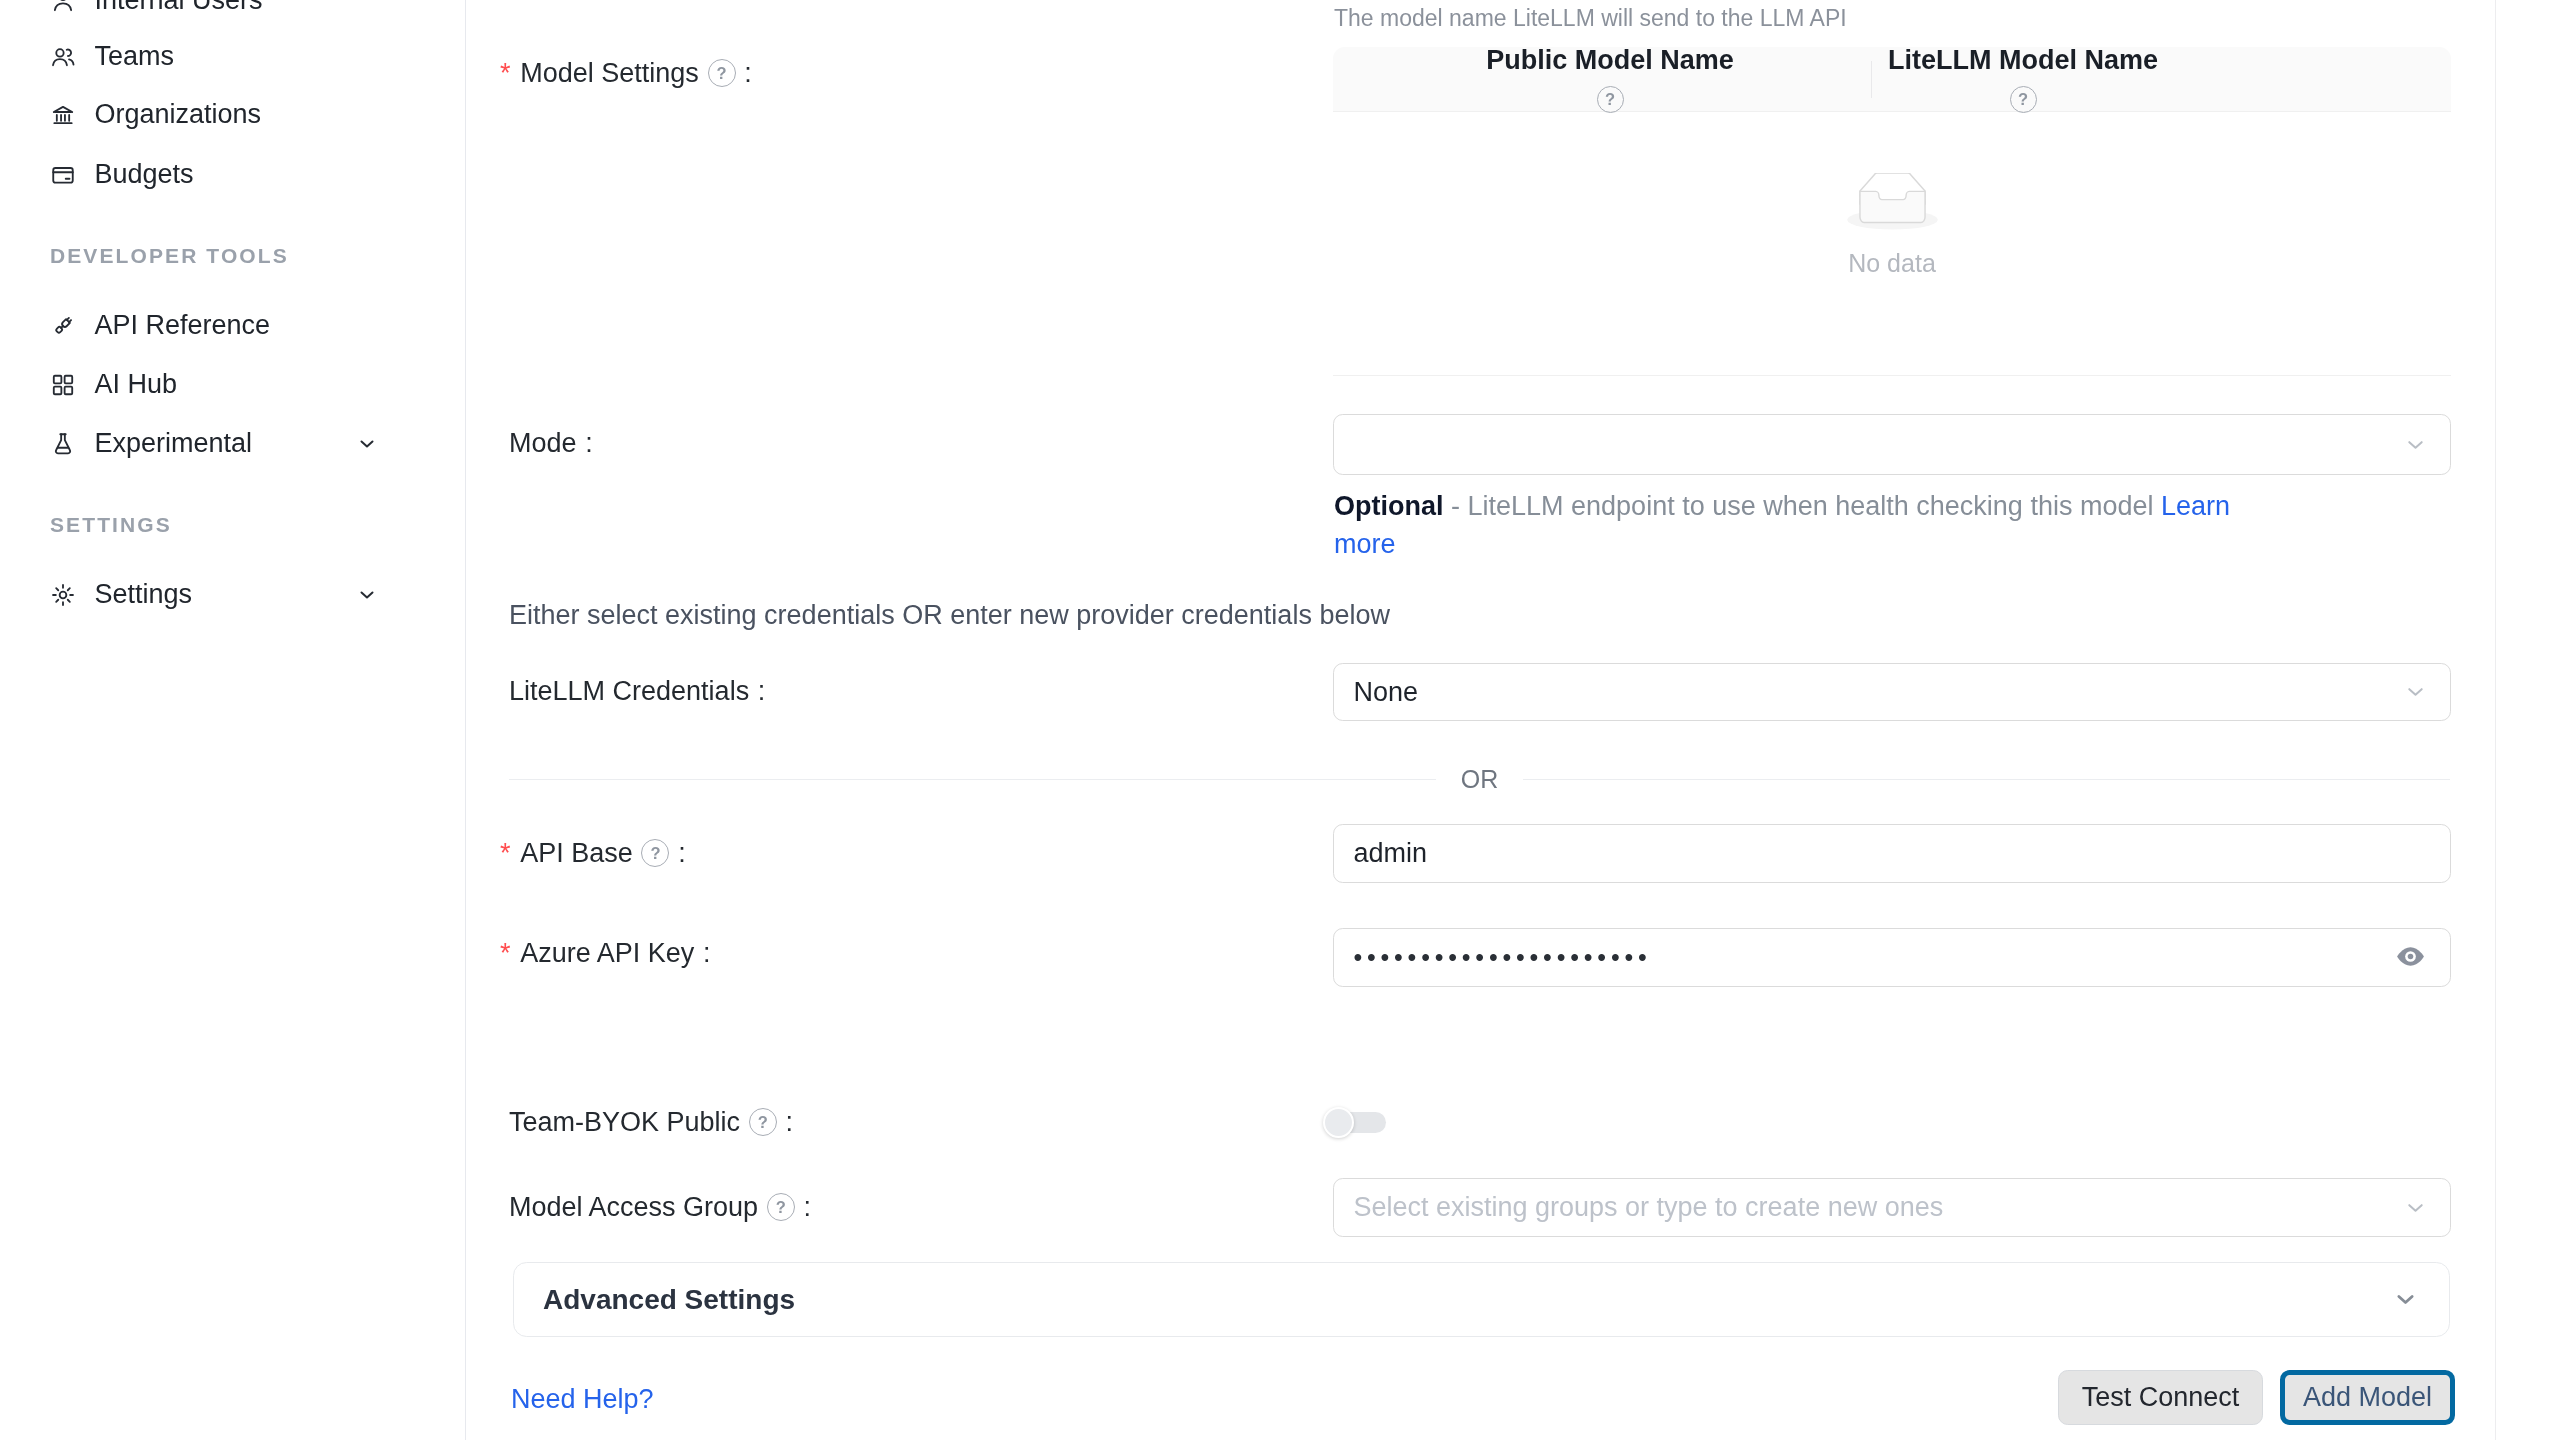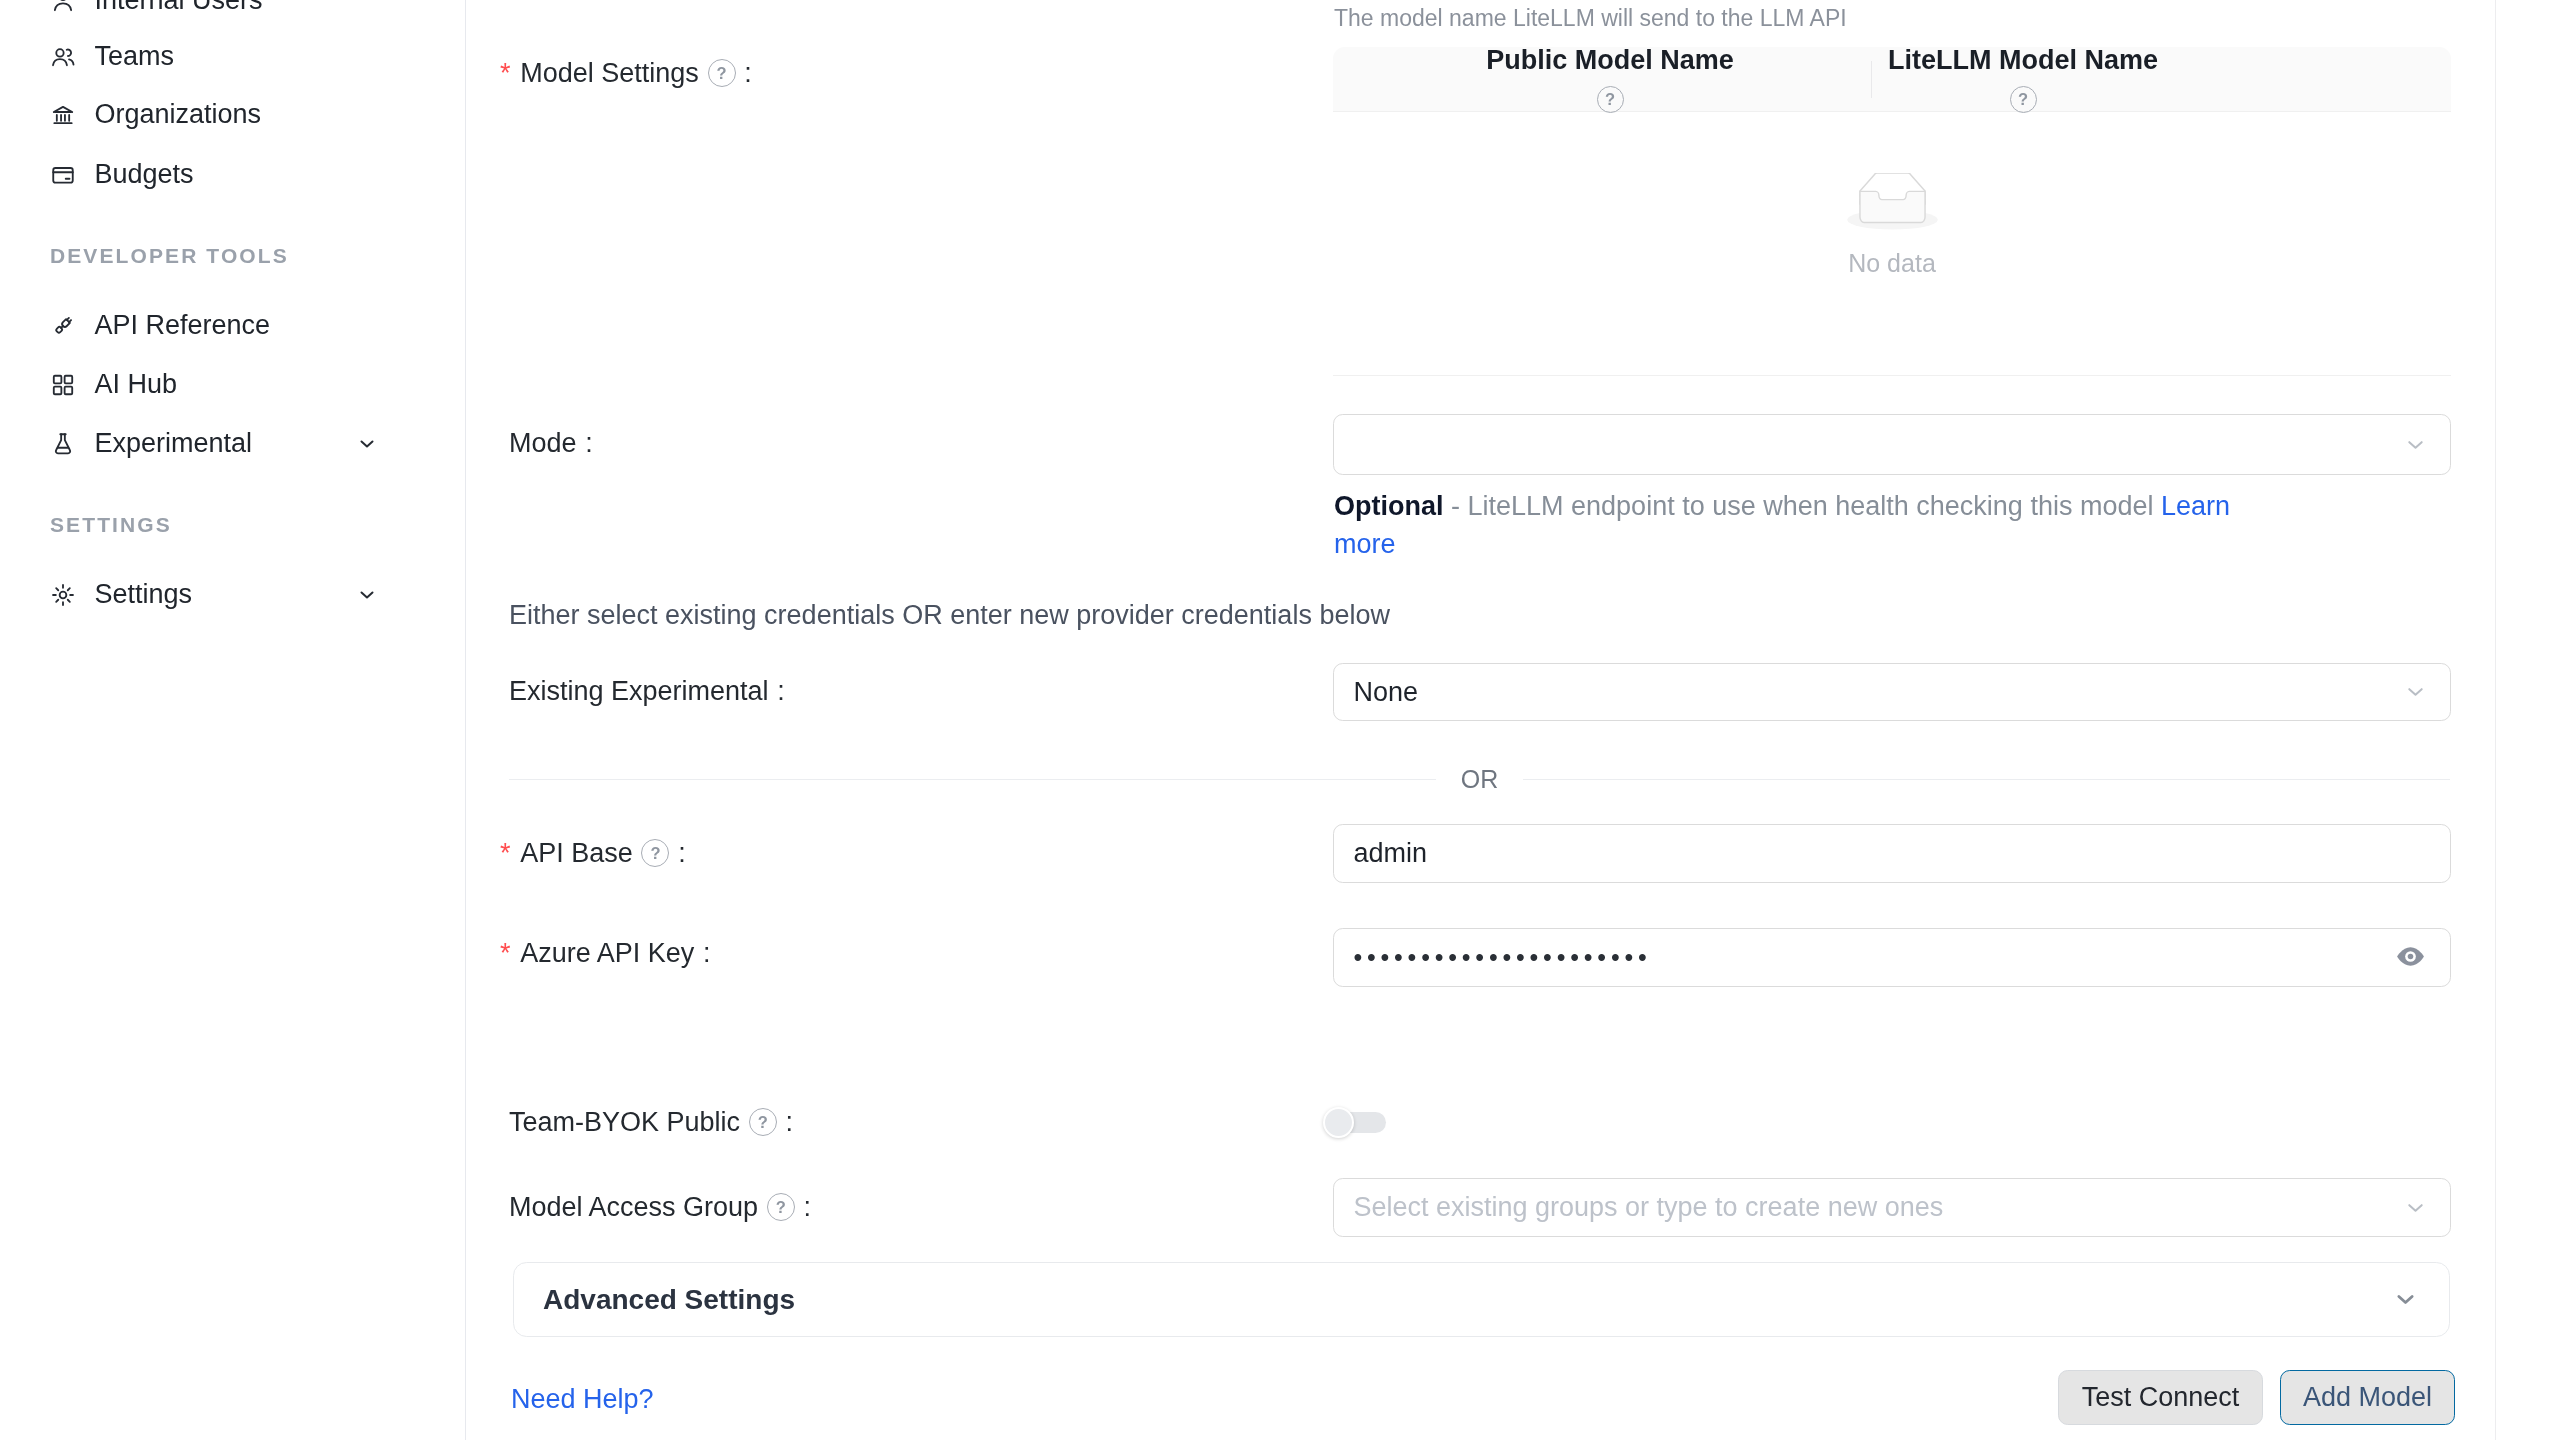--- a/index.html
+++ b/index.html
@@ -61,21 +61,21 @@
   .switch .thumb{position:absolute;left:0;top:0;width:31px;height:31px;border-radius:50%;background:#e9ebee;border:2.9px solid #fff;box-sizing:border-box;box-shadow:0 1px 3.9px rgba(0,0,0,.18);}
 
   .adv{position:absolute;left:513px;top:1262px;width:1937px;height:75px;border:1px solid #e8eaed;border-radius:13.6px;box-sizing:border-box;display:flex;align-items:center;padding:0 29px;cursor:pointer;background:#fff;}
   .adv .t{font-size:28px;font-weight:700;color:#2b3340;}
   .adv .chev2{margin-left:auto;}
 
   .needhelp{position:absolute;left:511px;top:1386px;font-size:27px;color:#2563eb;line-height:1;cursor:pointer;}
 
   .btn{position:absolute;top:1370px;height:55px;border-radius:9.7px;background:#e5e5e5;box-sizing:border-box;display:flex;align-items:center;justify-content:center;font-size:27px;cursor:pointer;}
   .btn-test{left:2058px;width:205px;border:1px solid #d7dade;color:#23272e;}
-  .btn-add{left:2280px;width:175px;border:1px solid #0369a1;color:#3a5578;}
+  .btn-add{left:2280px;width:175px;border:5px solid #0369a1;color:#3a5578;}
 
   .eye{position:absolute;left:2393px;top:939px;width:35px;height:35px;cursor:pointer;}
 </style>
 </head>
 <body>
 
 <div class="page">
 
   <nav class="sidebar">
 
@@ -212,21 +212,21 @@
       </svg>
   </div>
   <div class="helper">
     <b>Optional</b><span> - LiteLLM endpoint to use when health checking this model </span><span class="link">Learn</span><br>
     <span class="link">more</span>
   </div>
 
   <div class="note">Either select existing credentials OR enter new provider credentials below</div>
 
   <div class="flabel" style="left:509px;top:678px">
-    <span>Existing Experimental</span>
+    <span>LiteLLM Credentials</span>
     <span class="colon">:</span>
   </div>
   <div class="ctl" style="top:663px;height:58px">
     <span class="val">None</span>
     <svg class="chev" width="27" height="27" viewBox="0 0 24 24" style="stroke:#b9bec5;fill:none;stroke-width:1.8;stroke-linecap:round;stroke-linejoin:round">
         <path d="M6.5 9.5l5.5 5 5.5-5"></path>
       </svg>
   </div>
 
   <div class="hdiv" style="left:509px;top:764px;width:1941px;height:31px">

